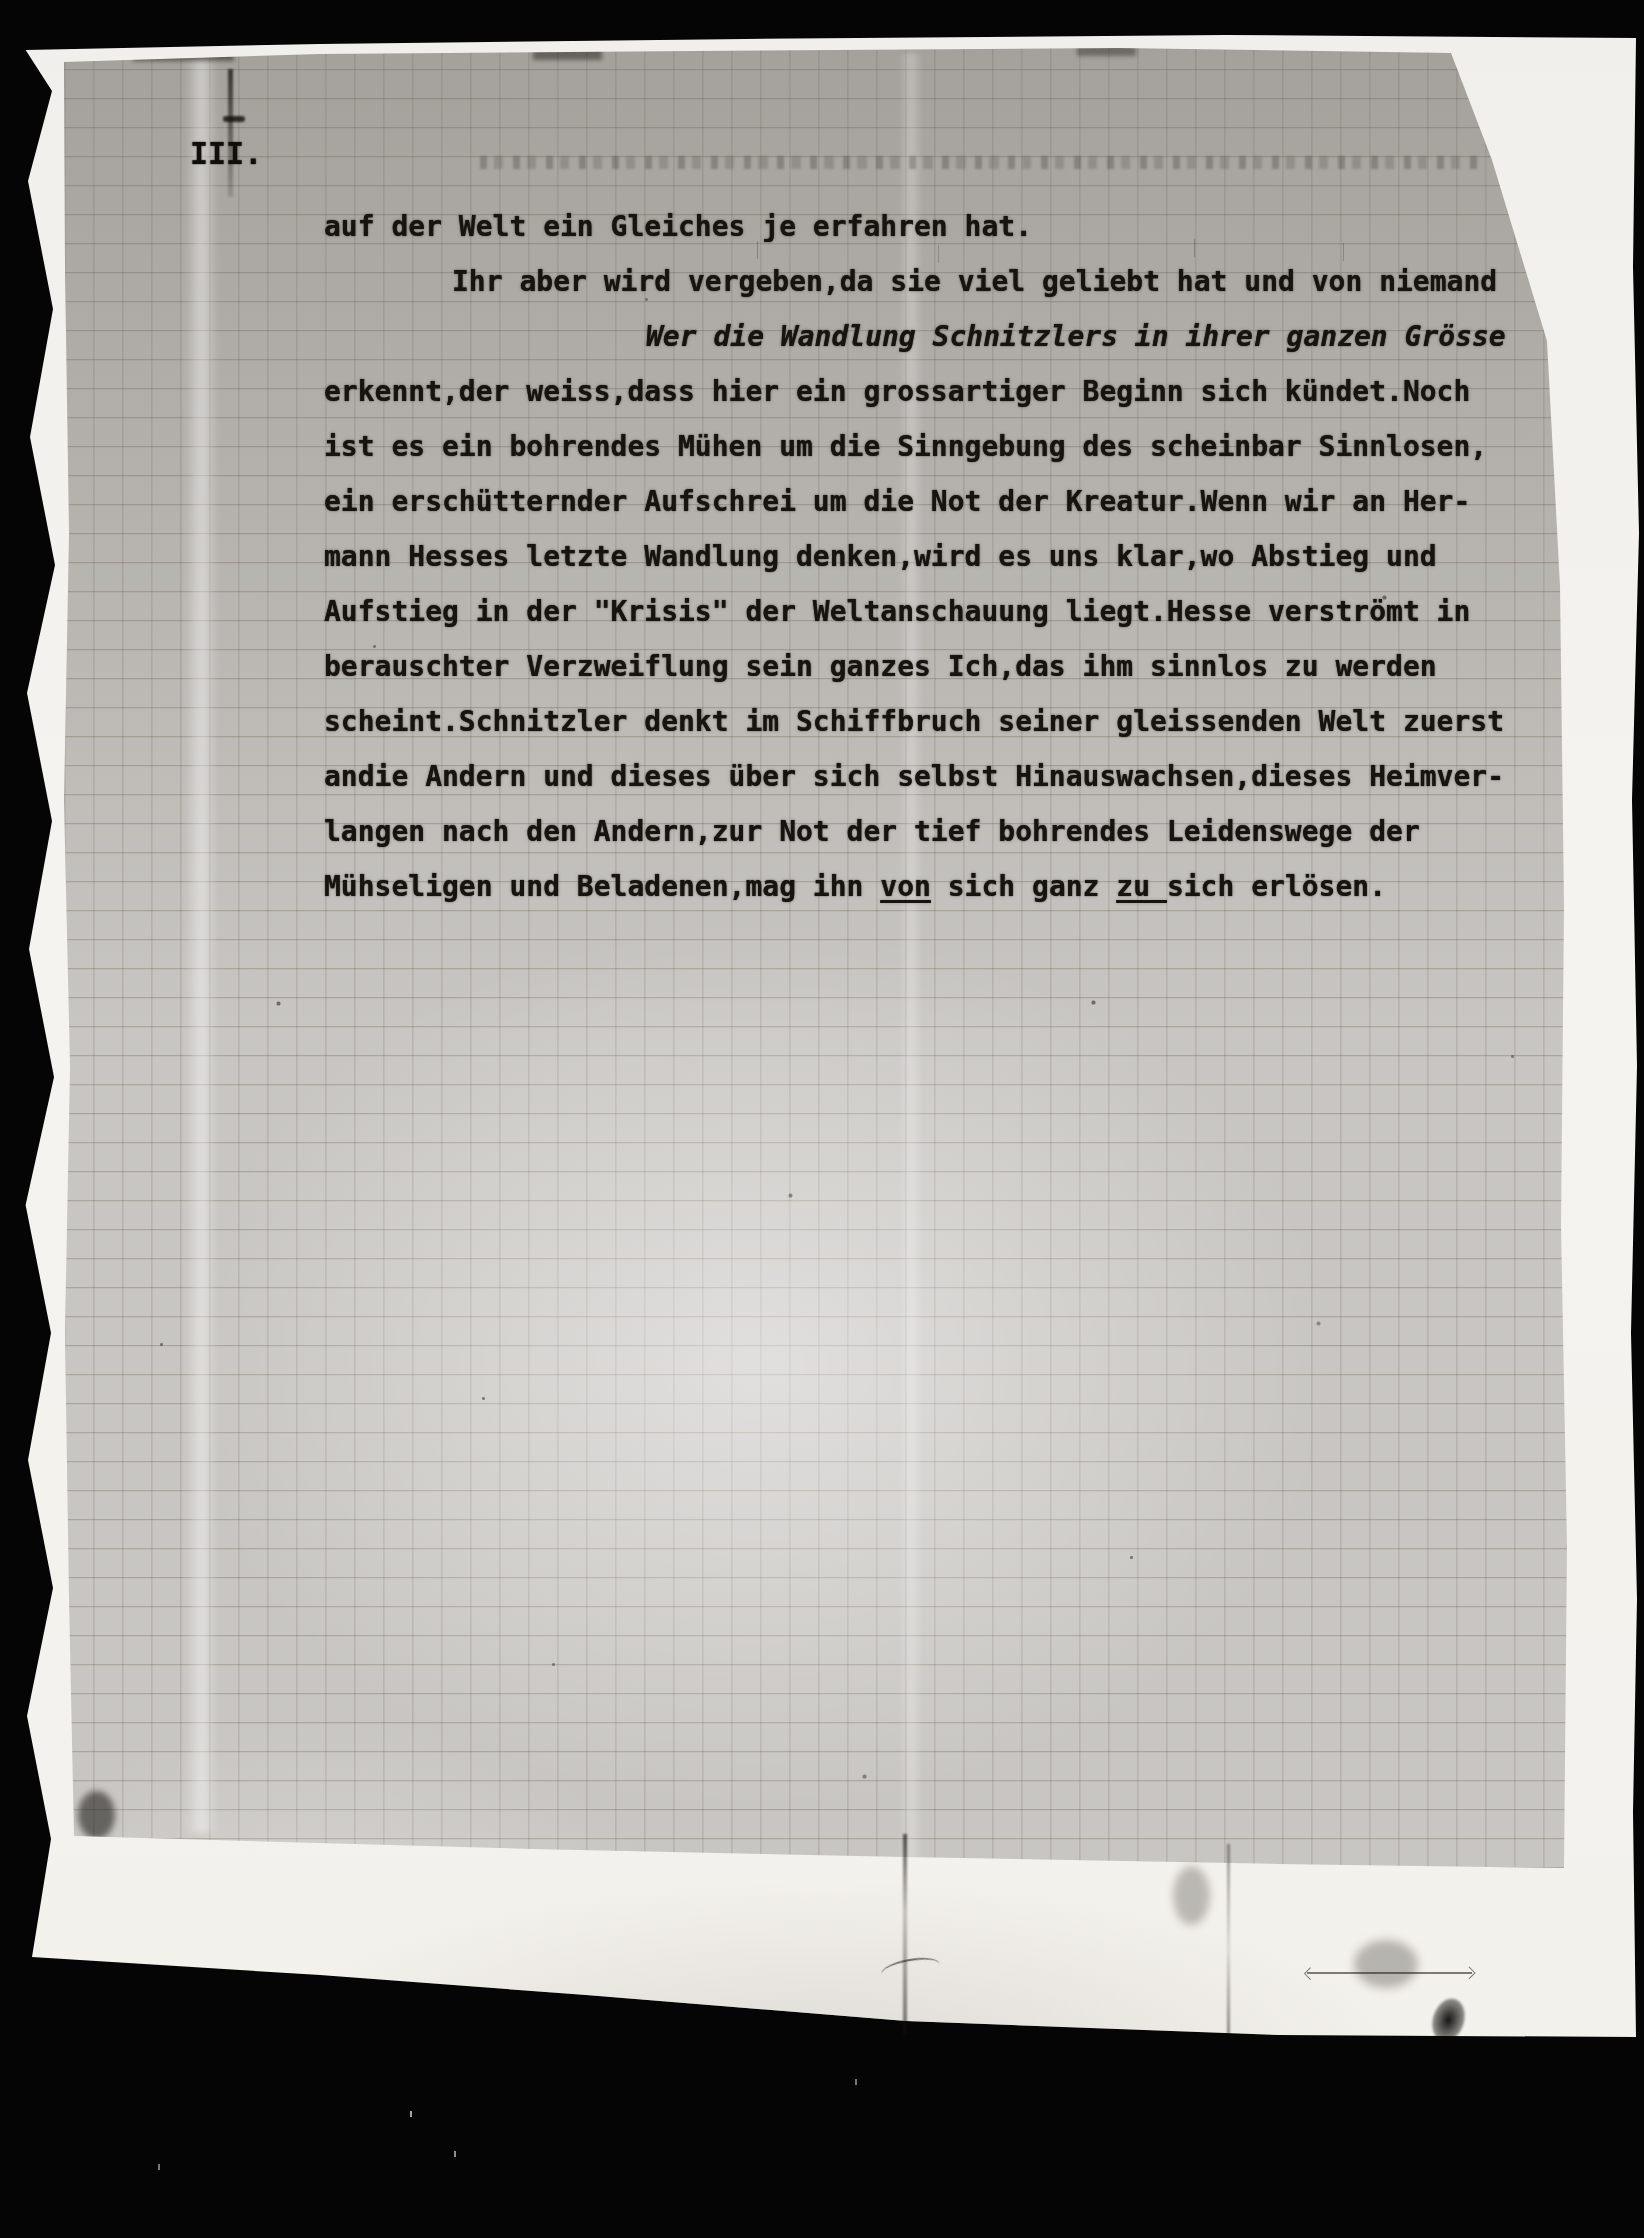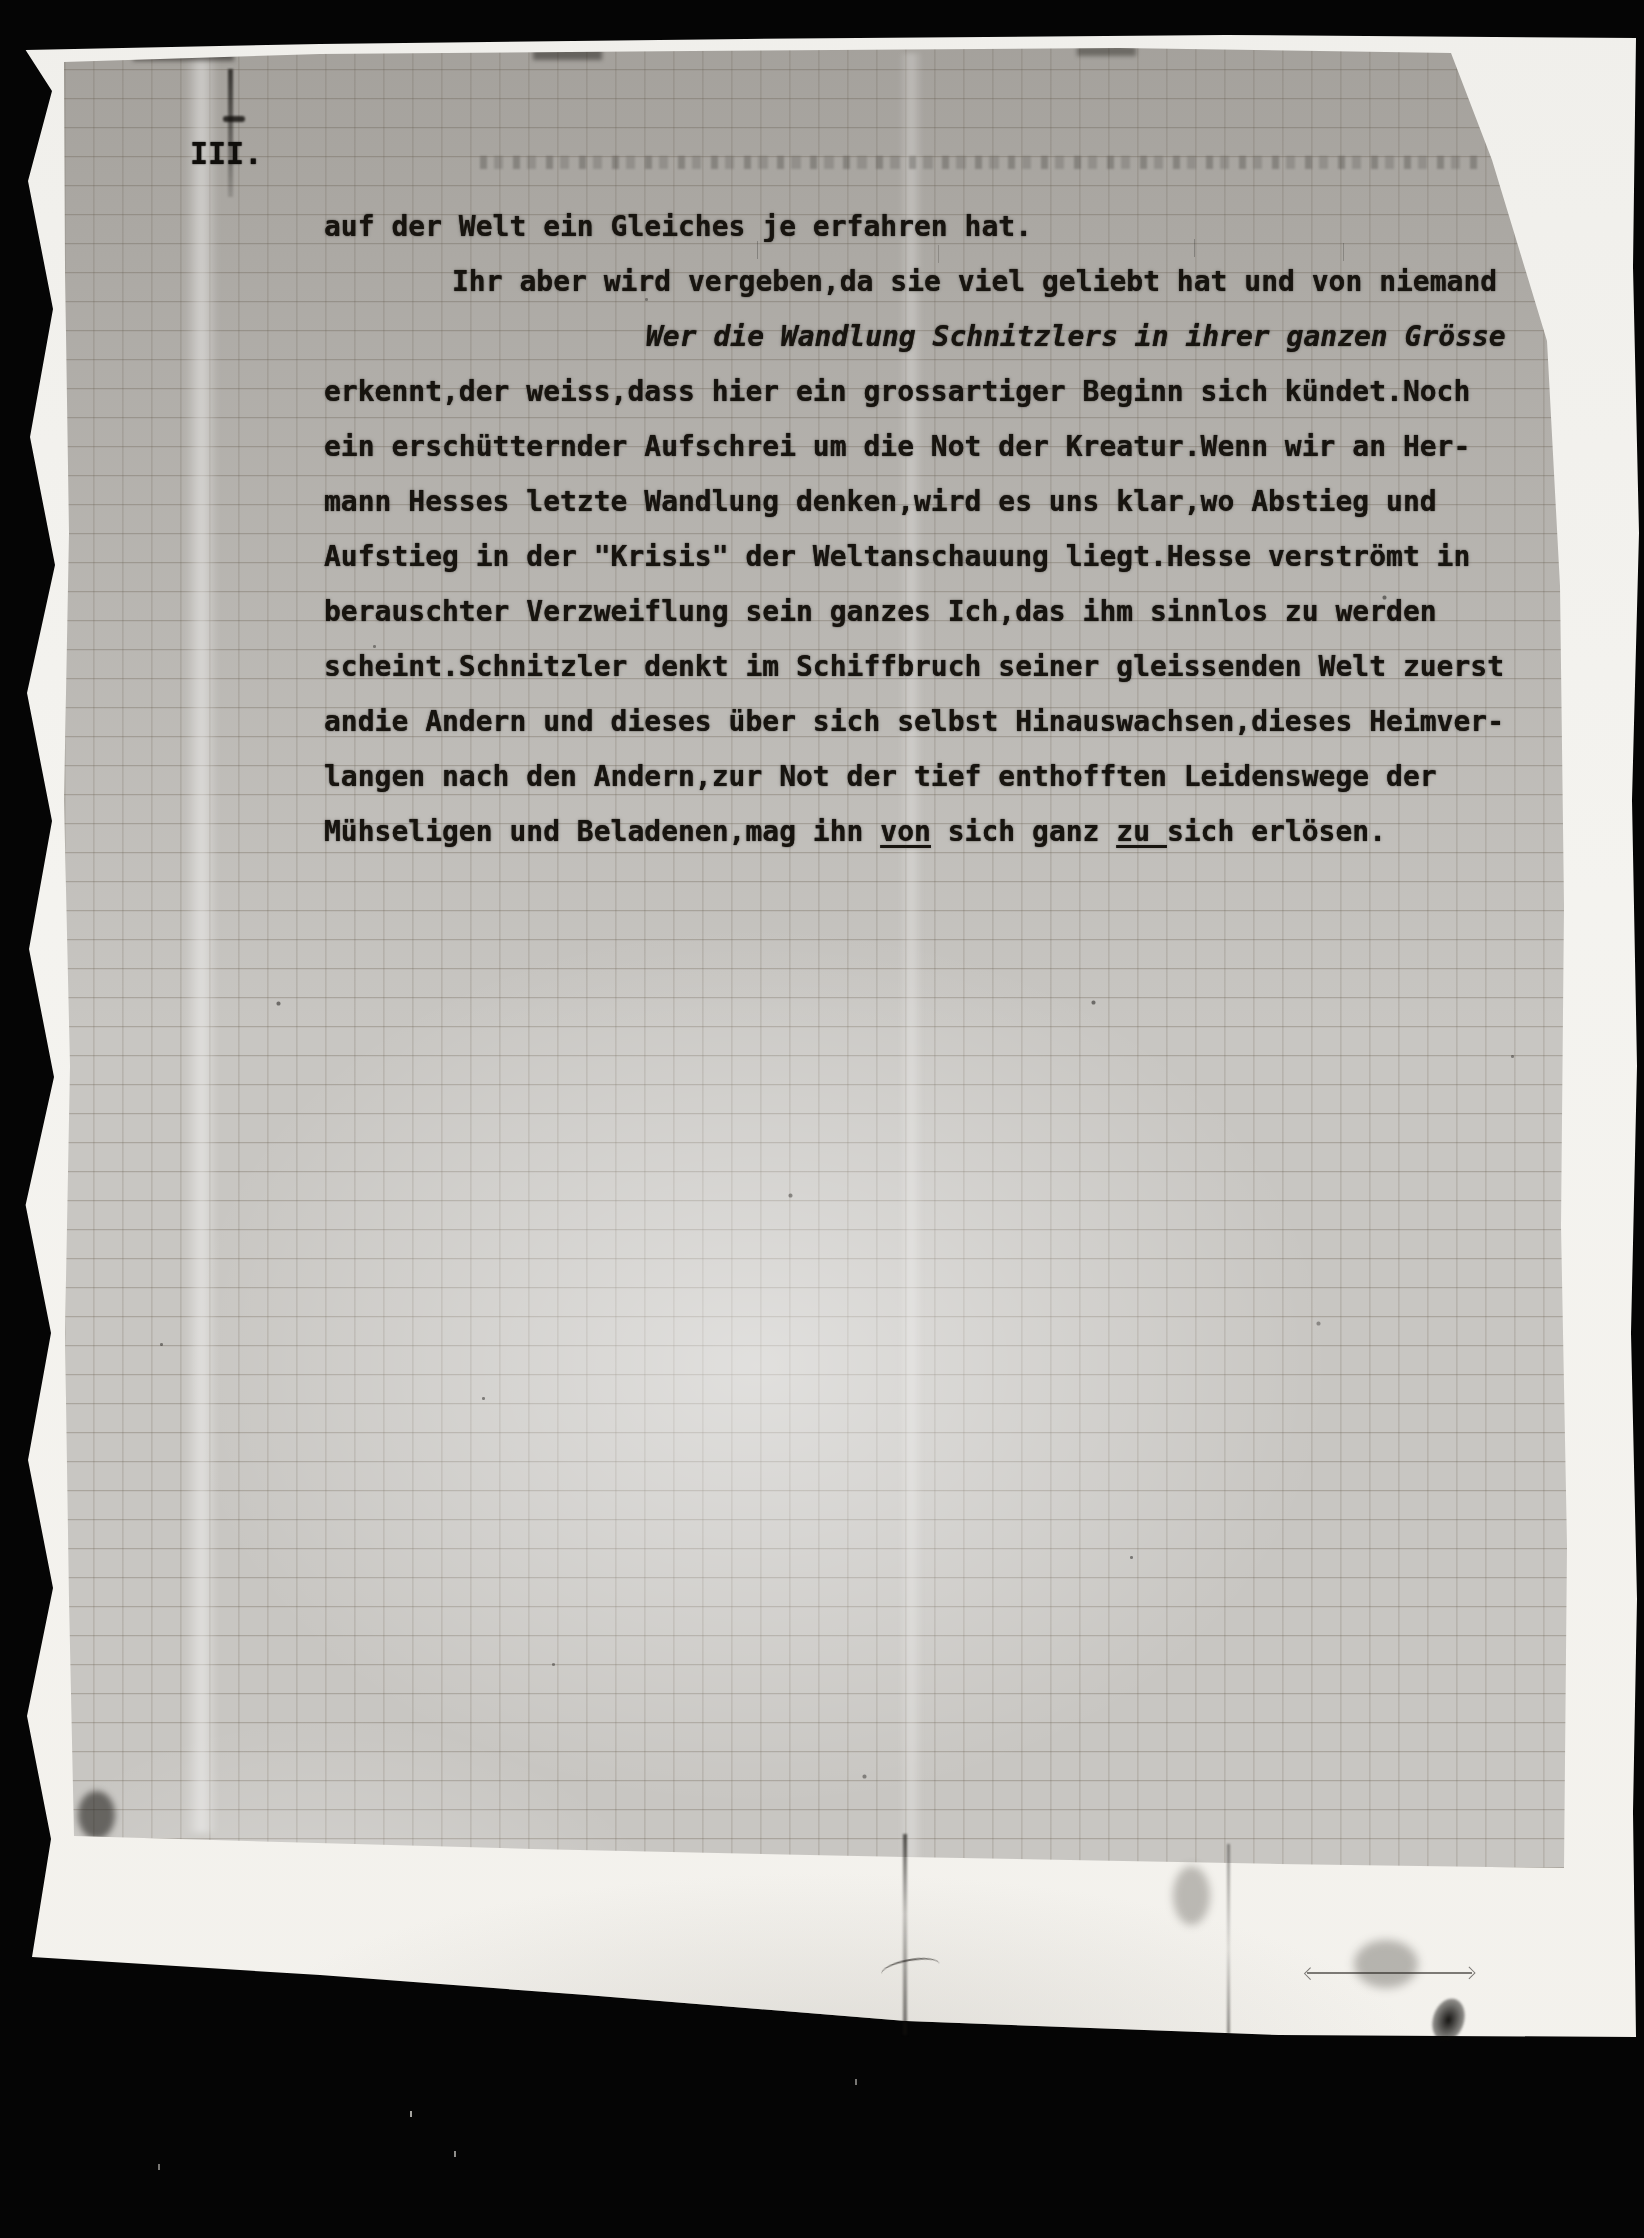--- a/index.html
+++ b/index.html
@@ -130,27 +130,28 @@
   <div class="tick-row" style="left:341px;top:1911px;opacity:.45"></div>
   <div class="tick-row" style="left:581px;top:1919px;opacity:.4"></div>
 
   <div class="page-number">III.</div>
 
   <div class="typed">
     <div class="typed-line">auf der Welt ein Gleiches je erfahren hat.</div>
     <div class="typed-line indent-a">Ihr aber wird vergeben,da sie viel geliebt hat und von niemand</div>
     <div class="typed-line indent-b">Wer die Wandlung Schnitzlers in ihrer ganzen Grösse</div>
     <div class="typed-line">erkennt,der weiss,dass hier ein grossartiger Beginn sich kündet.Noch</div>
+    <div class="typed-line">ist es ein bohrendes Mühen um die Sinngebung des scheinbar Sinnlosen,</div>
     <div class="typed-line">ein erschütternder Aufschrei um die Not der Kreatur.Wenn wir an Her-</div>
     <div class="typed-line">mann Hesses letzte Wandlung denken,wird es uns klar,wo Abstieg und</div>
     <div class="typed-line">Aufstieg in der "Krisis" der Weltanschauung liegt.Hesse verströmt in</div>
     <div class="typed-line">berauschter Verzweiflung sein ganzes Ich,das ihm sinnlos zu werden</div>
     <div class="typed-line">scheint.Schnitzler denkt im Schiffbruch seiner gleissenden Welt zuerst</div>
     <div class="typed-line">andie Andern und dieses über sich selbst Hinauswachsen,dieses Heimver-</div>
-    <div class="typed-line">langen nach den Andern,zur Not der tief enthofften Leidenswege der</div>
+    <div class="typed-line">langen nach den Andern,zur Not der tief bohrendes Leidenswege der</div>
     <div class="typed-line"><span>Mühseligen und Beladenen,mag ihn </span><span class="u-word">von</span><span> sich ganz </span><span class="u-word">zu </span><span>sich erlösen.</span></div>
   </div>
 
   <div class="specks"></div>
 </div>
 
 <div class="crease-v1"></div>
 <div class="crease-v2"></div>
 <div class="squiggle"></div>
 <div class="ink-blob"></div>

